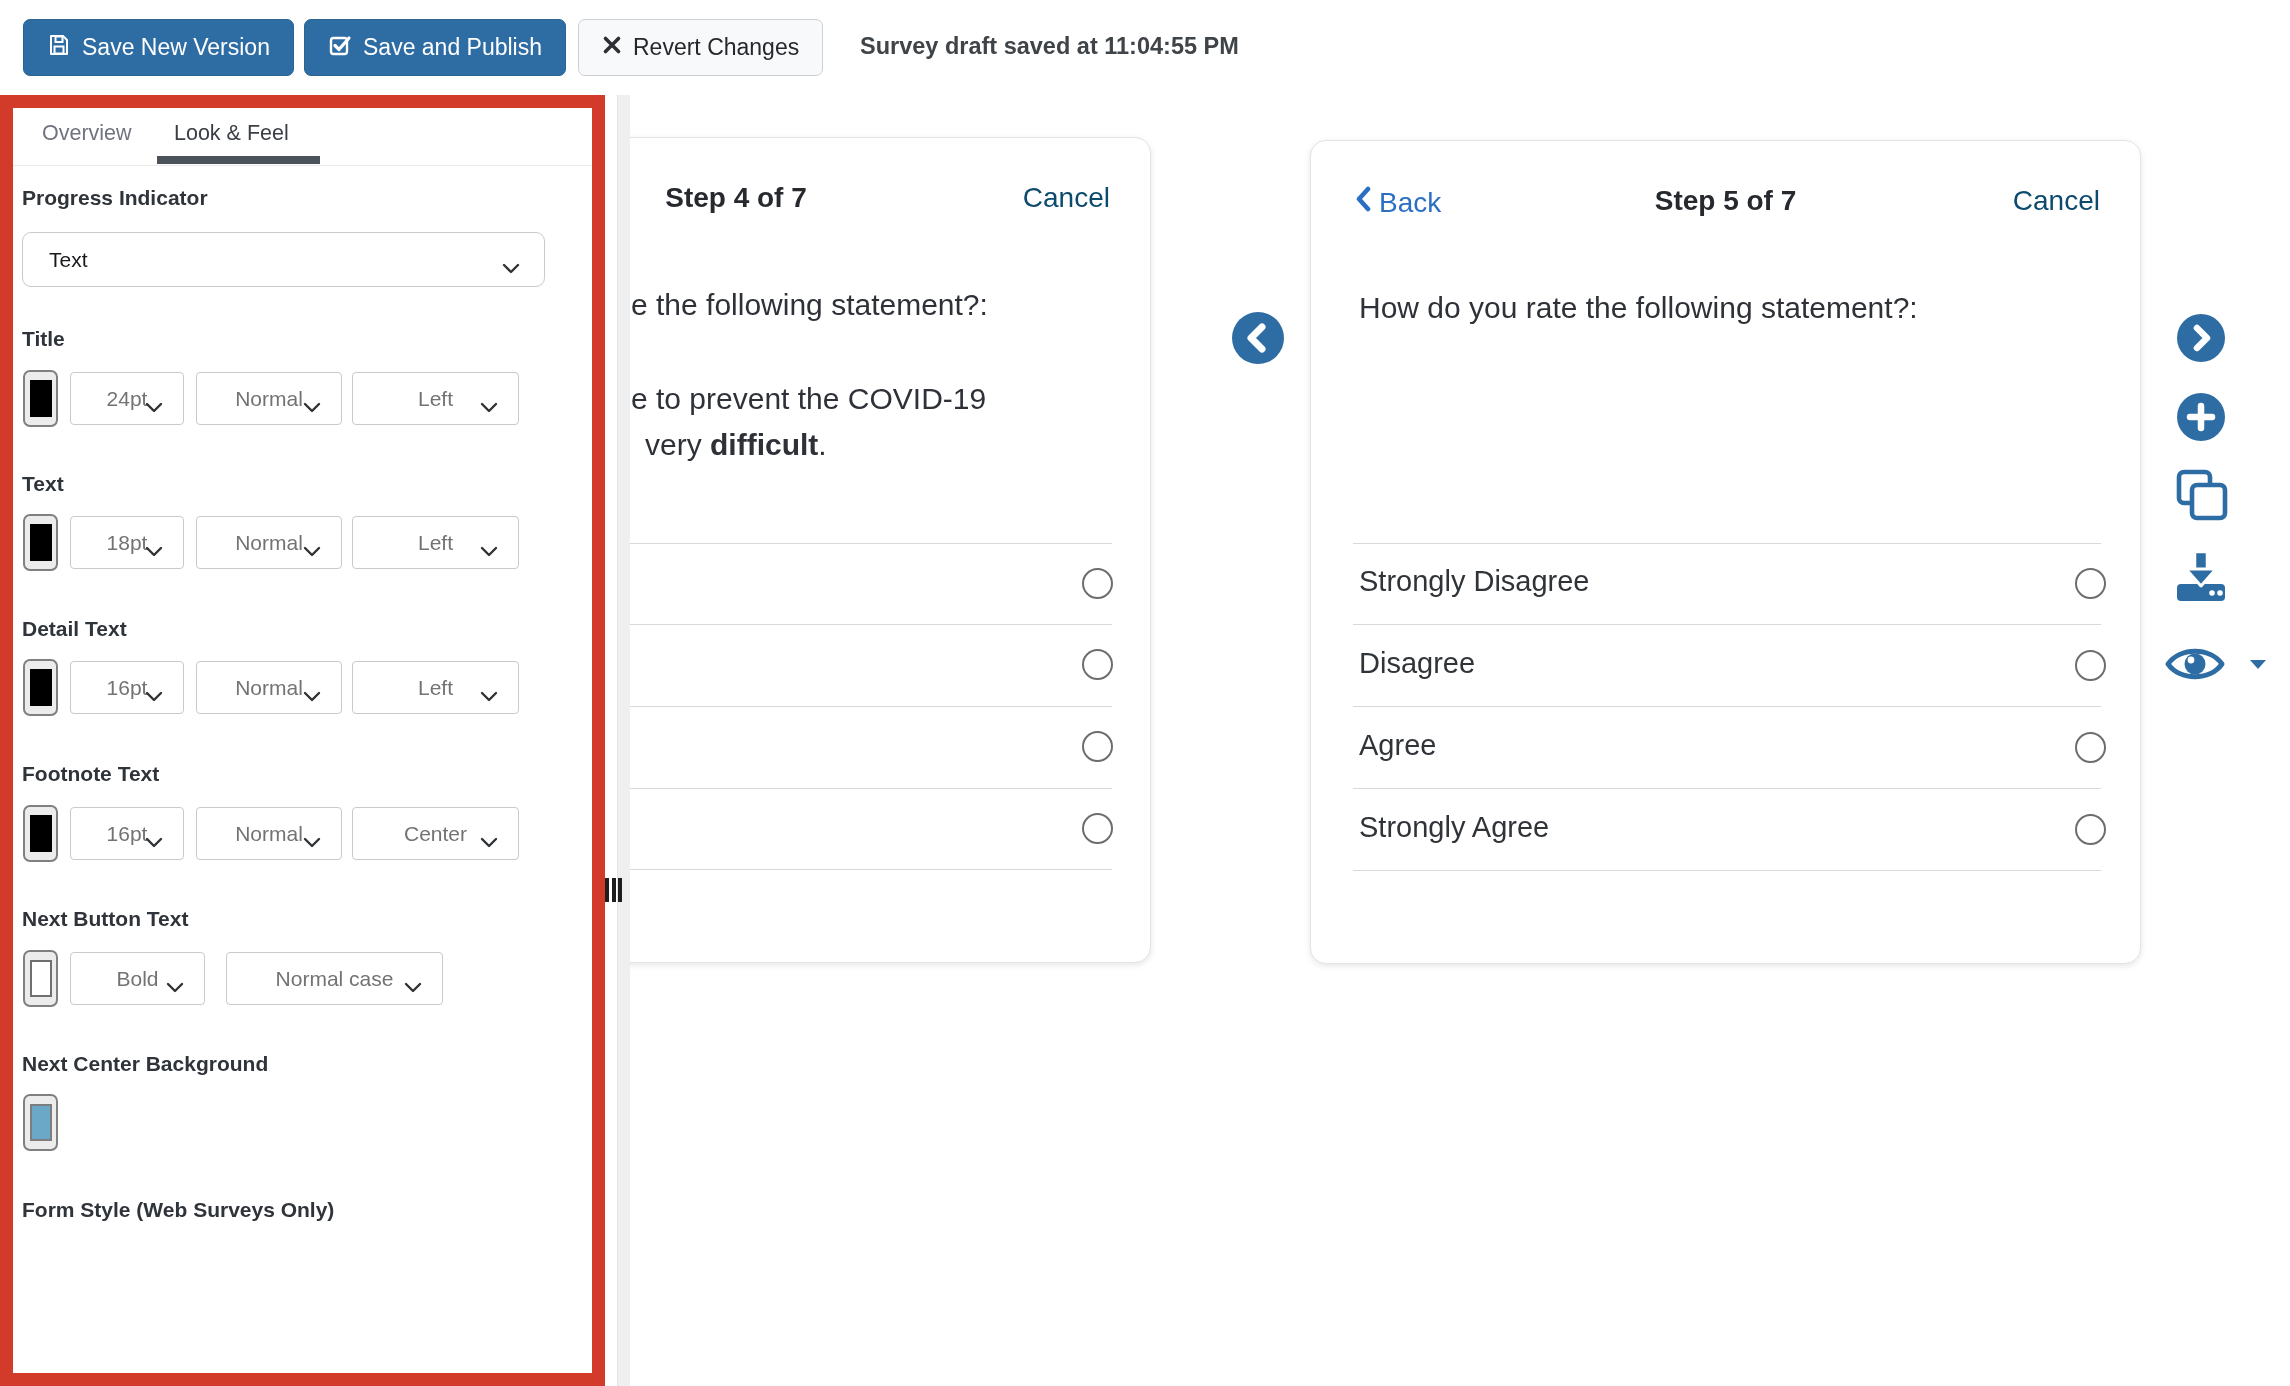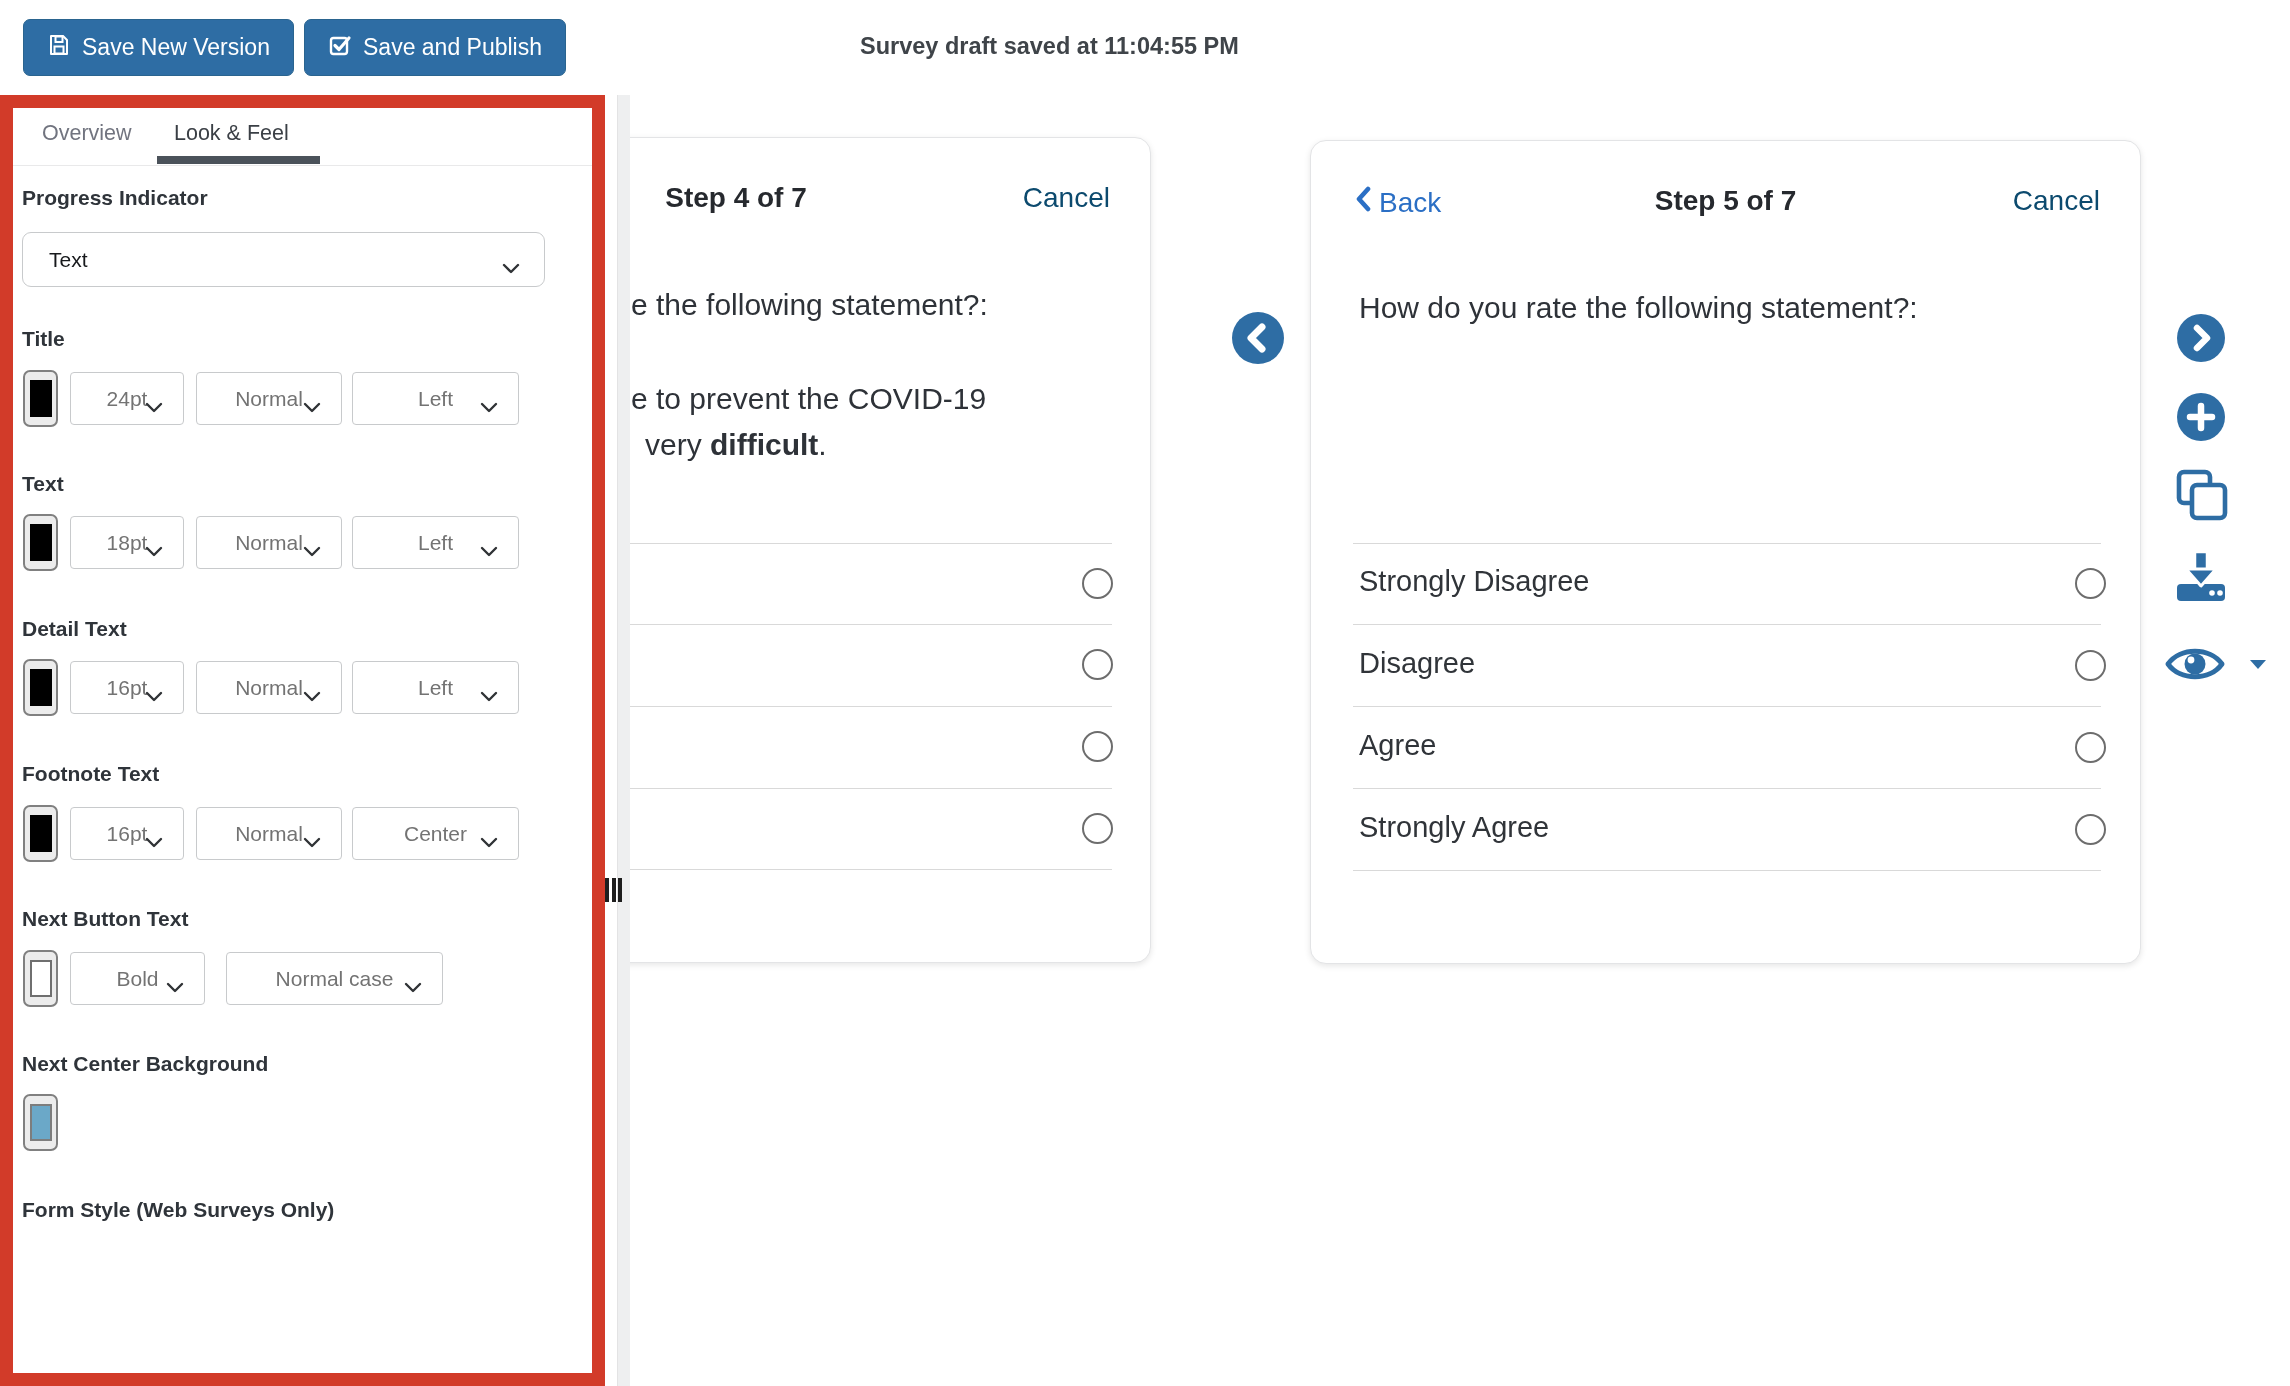--- a/index.html
+++ b/index.html
@@ -74,20 +74,28 @@
   </div>
   <div class="btn btn-blue" style="left:304px;">
     <span>
       <svg width="24" height="24" viewBox="0 0 24 24">
           <rect x="3" y="5" width="16" height="16" rx="2.5" fill="none" stroke="#fff" stroke-width="2.4"></rect>
           <path d="M7 12.5 l4 4 L21 5" fill="none" stroke="#fff" stroke-width="3.2" stroke-linecap="round" stroke-linejoin="round"></path>
         </svg>
     </span>
     <span>Save and Publish</span>
   </div>
+  <div class="btn btn-light" style="left:578px;">
+    <span>
+      <svg width="20" height="20" viewBox="0 0 20 20">
+          <path d="M3.5 3.5 L16.5 16.5 M16.5 3.5 L3.5 16.5" stroke="#2c3034" stroke-width="3.6" stroke-linecap="round"></path>
+        </svg>
+    </span>
+    <span>Revert Changes</span>
+  </div>
   <div class="statusmsg">Survey draft saved at 11:04:55 PM</div>
 </div>
 
 <div class="pane">
 
   <div class="card" style="left:-309px; top:42px; width:830px; height:826px;">
     <div class="card-title">Step 4 of 7</div>
     <div class="card-cancel">Cancel</div>
     <div class="frag" style="left:309px; top:150px;">e the following statement?:</div>
     <div class="frag" style="left:309px; top:244px;">e to prevent the COVID-19</div>

